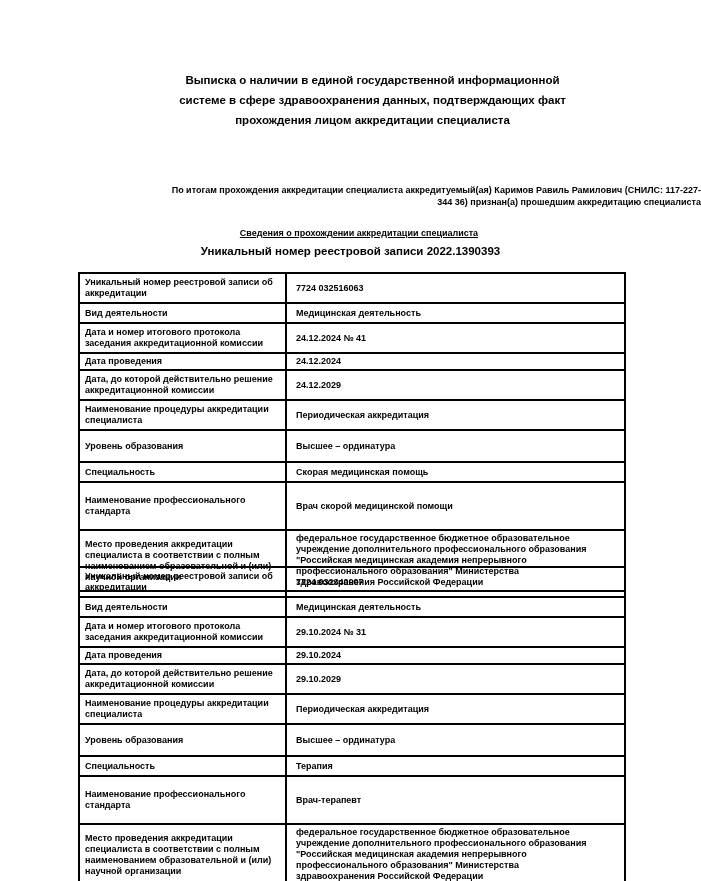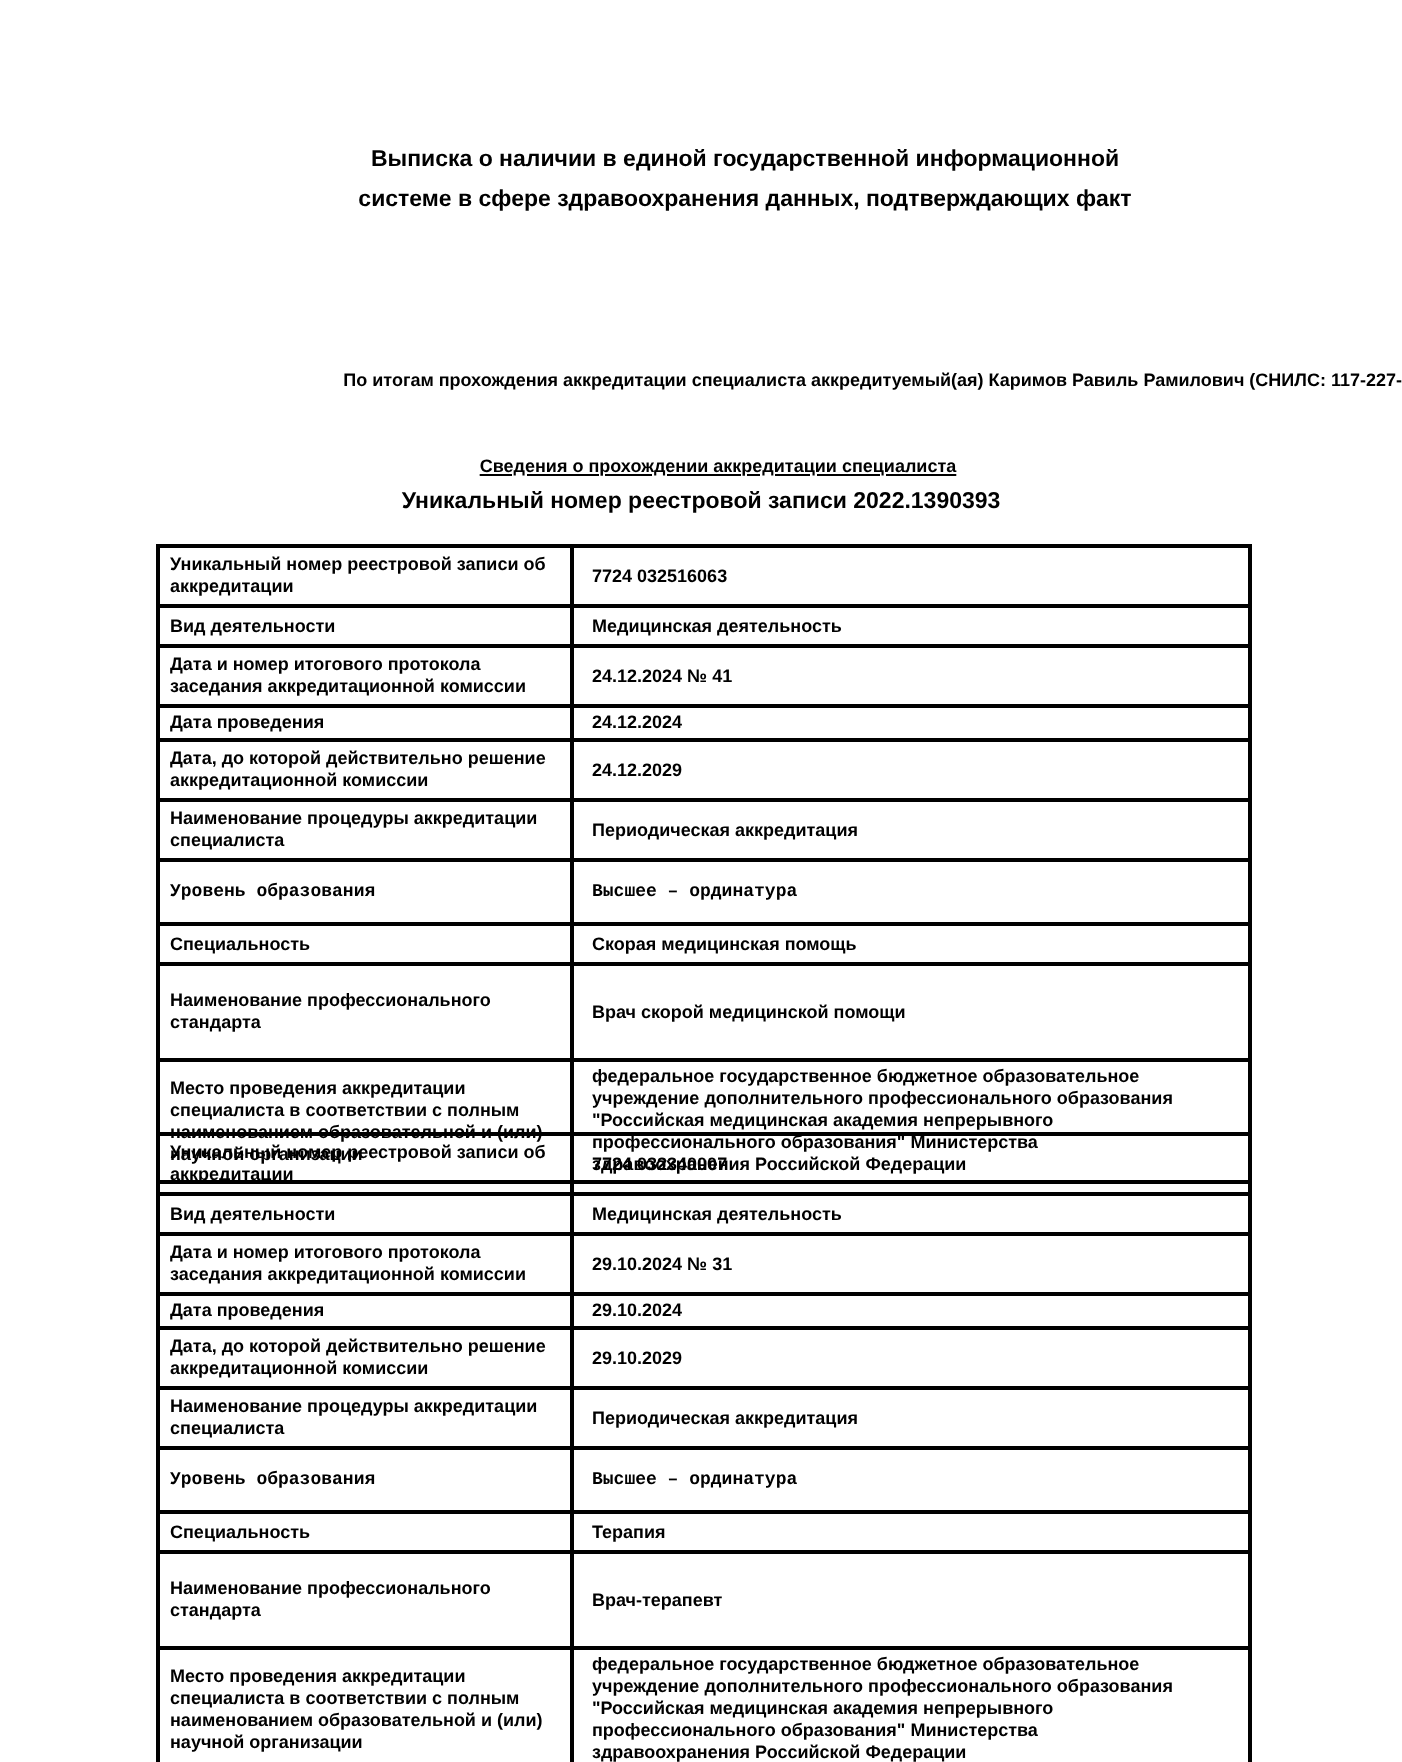--- a/index.html
+++ b/index.html
@@ -106,38 +106,40 @@
   }
   col.c-label { width: 207px; }
   col.c-value { width: 339px; }
 
   table.acc-table tr:nth-child(1)  { height: 30px; }
   table.acc-table tr:nth-child(2)  { height: 20px; }
   table.acc-table tr:nth-child(3)  { height: 30px; }
   table.acc-table tr:nth-child(4)  { height: 16px; }
   table.acc-table tr:nth-child(5)  { height: 30px; }
   table.acc-table tr:nth-child(6)  { height: 30px; }
-  table.acc-table tr:nth-child(7)  { height: 32px; font-family: Liberation Mono, monospace; }
+  table.acc-table tr:nth-child(7)  { height: 32px; }
   table.acc-table tr:nth-child(8)  { height: 20px; }
   table.acc-table tr:nth-child(9)  { height: 48px; }
   table.acc-table tr:nth-child(10) { height: 56px; }
 </style>
 </head>
 <body>
 
 <div class="page">
 
   <div class="doc-title">
     <div>Выписка о наличии в единой государственной информационной</div>
     <div>системе в сфере здравоохранения данных, подтверждающих факт</div>
+    <div>прохождения лицом аккредитации специалиста</div>
   </div>
 
 
   <div class="summary">
     <div>По итогам прохождения аккредитации специалиста аккредитуемый(ая) Каримов Равиль Рамилович (СНИЛС: 117-227-</div>
+    <div>344 36) признан(а) прошедшим аккредитацию специалиста</div>
   </div>
 
   <div class="section-heading">Сведения о прохождении аккредитации специалиста</div>
 
   <div class="registry-heading">Уникальный номер реестровой записи 2022.1390393</div>
 
   <table class="acc-table" id="table-1">
     <colgroup>
         <col class="c-label">
         <col class="c-value">

